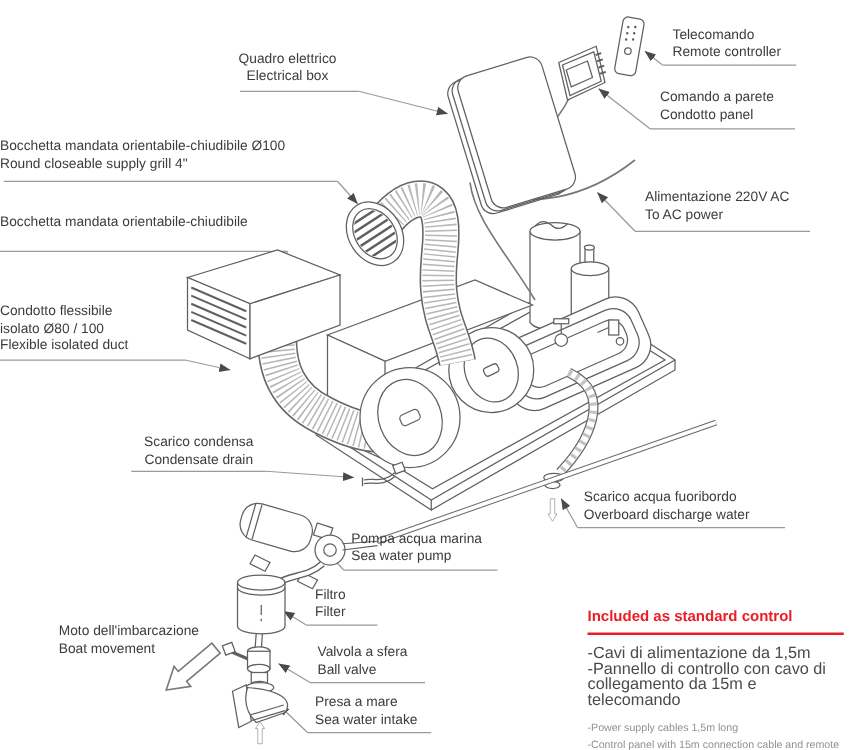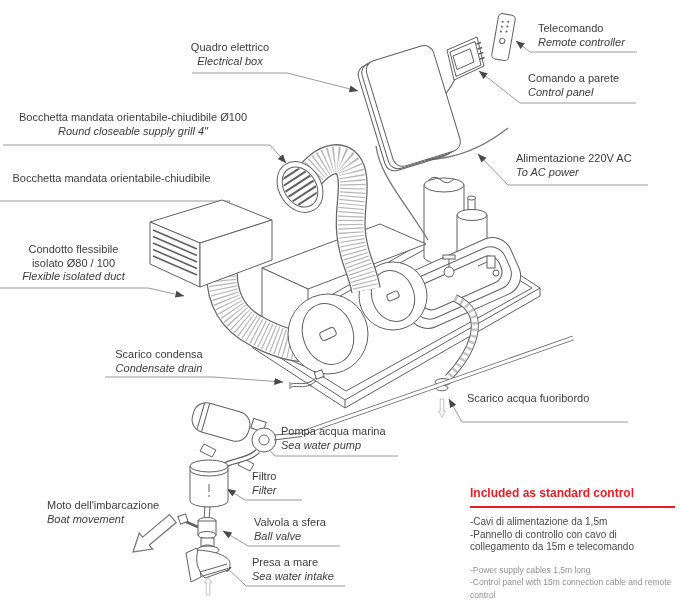--- a/index.html
+++ b/index.html
@@ -2,31 +2,31 @@
 <html><head>
 <meta charset="utf-8">
 <style>
   html,body{margin:0;padding:0;background:#fff;}
   .stage{
     position:relative;width:680px;height:600px;background:#fff;overflow:hidden;
     font-family:"Liberation Sans",sans-serif;
   }
   .stage svg{position:absolute;left:0;top:0;}
   .lbl{position:absolute;font-size:11px;line-height:13.5px;color:#3c3c3c;white-space:nowrap;}
-  .lbl .en{font-style:italic;display:block;}
+  .lbl .en{display:block;}
   .lbl .it{display:block;}
-  .ra{text-align:center;}
+  .ra{text-align:left;}
   .ca{text-align:center;}
   .la{text-align:left;}
   .std{position:absolute;left:470px;top:486px;width:205px;}
   .std .ttl{
     font-size:12px;font-weight:bold;color:#ec1c24;
     padding-bottom:6px;border-bottom:2px solid #ec1c24;white-space:nowrap;
   }
-  .std .it-items{margin-top:8px;font-size:10px;line-height:12.5px;color:#4a4a4a;}
+  .std .it-items{margin-top:8px;font-size:13px;line-height:12.5px;color:#4a4a4a;}
   .std .en-items{margin-top:10px;font-size:8.5px;line-height:12.5px;color:#919191;}
 </style>
 </head>
 <body>
 
 <div class="stage">
 
   <svg width="680" height="600" viewBox="0 0 680 600">
     <defs>
       <marker id="ah" markerWidth="10" markerHeight="8" refX="8.6" refY="3.5" orient="auto">
@@ -262,21 +262,21 @@
     <span class="en">Electrical box</span>
   </div>
 
   <div class="lbl la" style="left:538px;top:22px;">
     <span class="it">Telecomando</span>
     <span class="en">Remote controller</span>
   </div>
 
   <div class="lbl la" style="left:528px;top:72px;">
     <span class="it">Comando a parete</span>
-    <span class="en">Control panel</span>
+    <span class="en">Condotto panel</span>
   </div>
 
   <div class="lbl la" style="left:516px;top:152px;">
     <span class="it">Alimentazione 220V AC</span>
     <span class="en">To AC power</span>
   </div>
 
   <div class="lbl ra" style="left:0px;top:111px;width:266px;">
     <span class="it">Bocchetta mandata orientabile-chiudibile Ø100</span>
     <span class="en">Round closeable supply grill 4"</span>
@@ -292,20 +292,21 @@
     <span class="en">Flexible isolated duct</span>
   </div>
 
   <div class="lbl ca" style="left:103px;top:348px;width:112px;">
     <span class="it">Scarico condensa</span>
     <span class="en">Condensate drain</span>
   </div>
 
   <div class="lbl la" style="left:467px;top:392px;">
     <span class="it">Scarico acqua fuoribordo</span>
+    <span class="en">Overboard discharge water</span>
   </div>
 
   <div class="lbl la" style="left:281px;top:425px;">
     <span class="it">Pompa acqua marina</span>
     <span class="en">Sea water pump</span>
   </div>
 
   <div class="lbl la" style="left:252px;top:470px;">
     <span class="it">Filtro</span>
     <span class="en">Filter</span>

